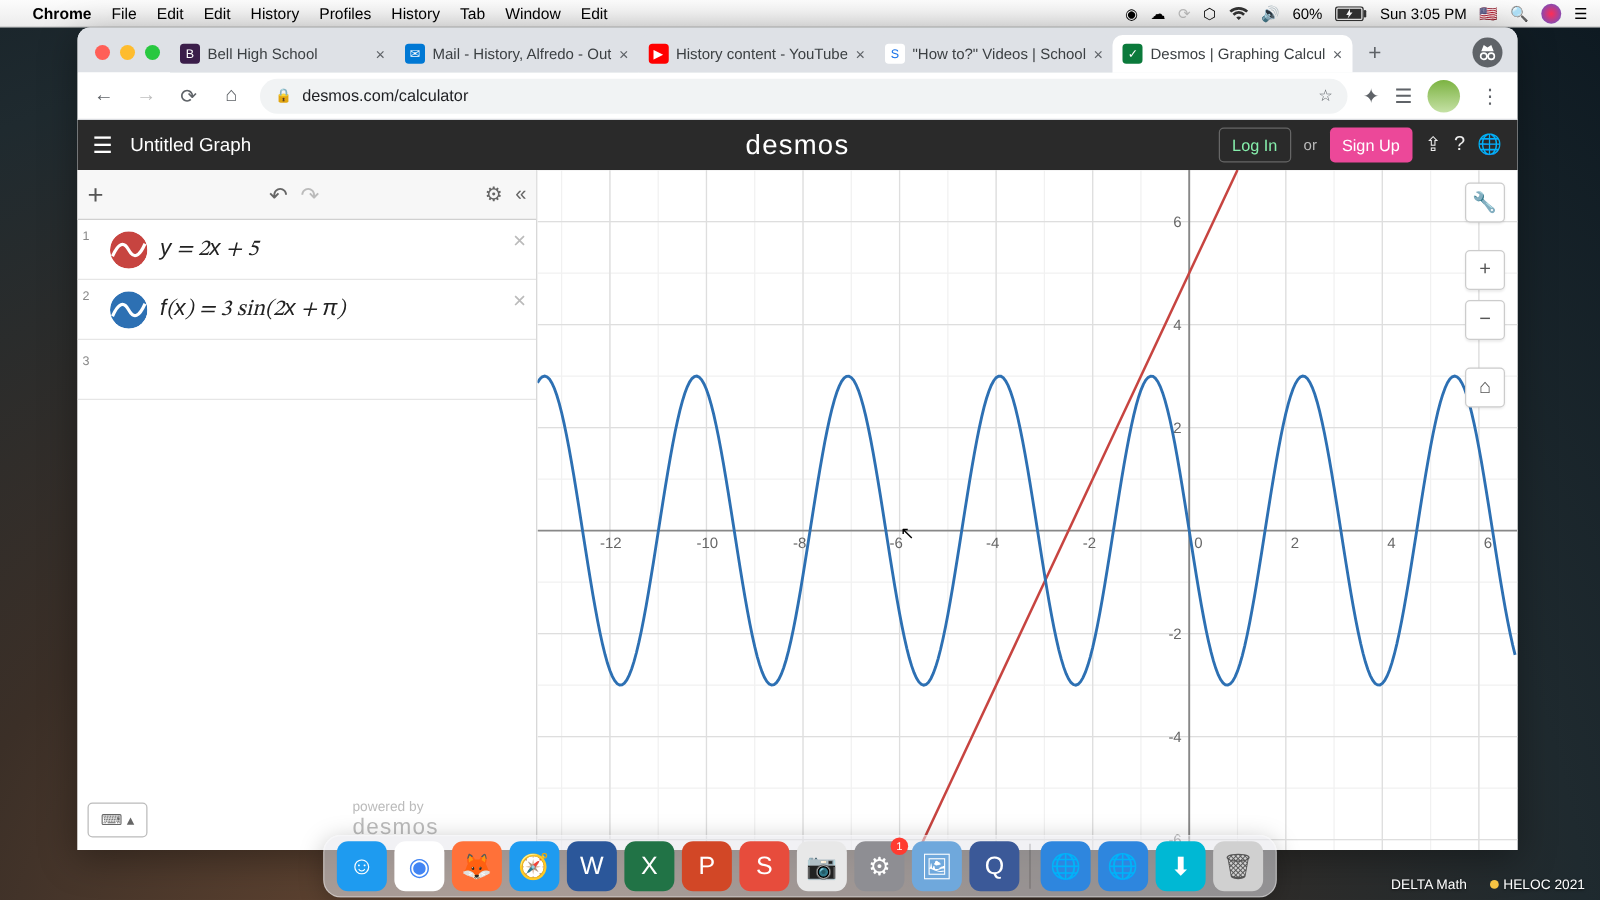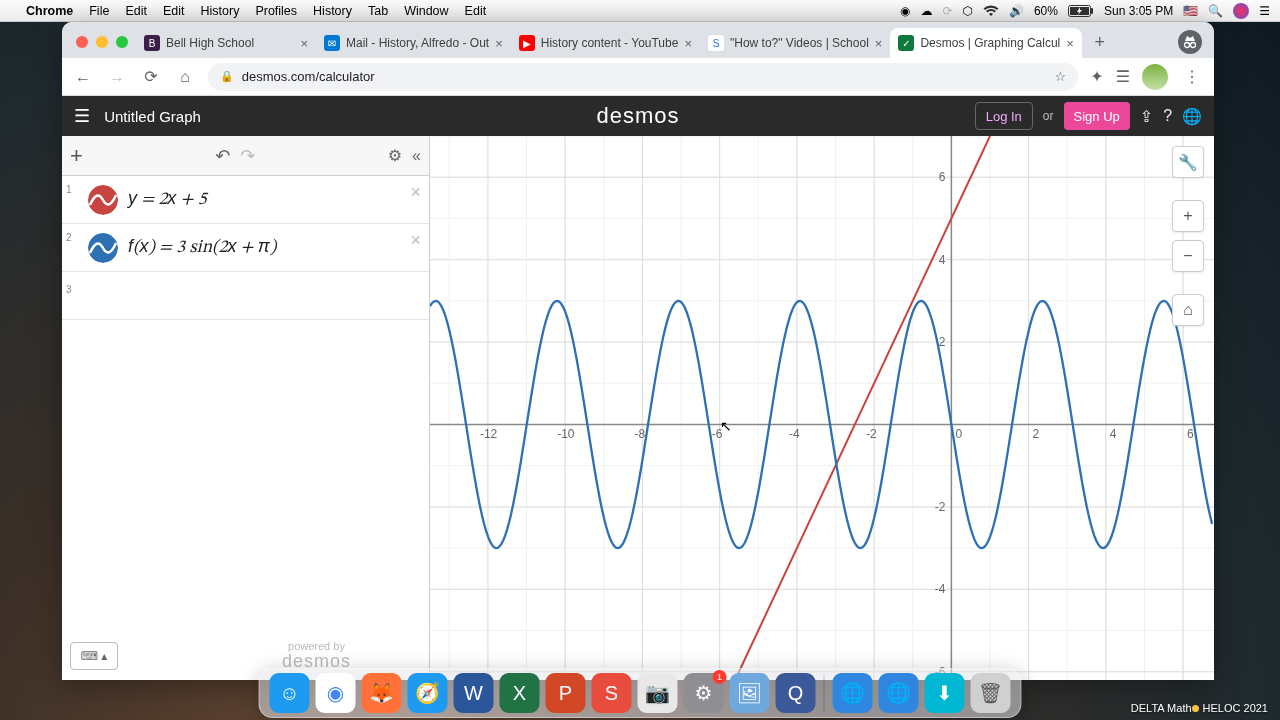--- a/index.html
+++ b/index.html
@@ -40,21 +40,21 @@
 .prof { width:26px; height:26px; border-radius:50%; background:linear-gradient(#7cb342,#c5e1a5); }
 
 
 .desmos { position:absolute; top:74px; left:0; right:0; bottom:0; display:flex; flex-direction:column; }
 .d-header { height:40px; background:#2a2a2a; color:#fff; display:flex; align-items:center; padding:0 12px; gap:14px; }
 .d-header .ham { font-size:18px; }
 .d-header .title { font-size:15px; }
 .d-header .brand { position:absolute; left:50%; transform:translateX(-50%); font-size:22px; letter-spacing:1px; font-weight:400; font-family: "Helvetica Neue", Arial, sans-serif;}
 .d-header .right { margin-left:auto; display:flex; align-items:center; gap:10px; }
 .d-btn { height:28px; padding:0 10px; border-radius:4px; font-size:13px; display:inline-flex; align-items:center; }
-.d-btn.login { border:1px solid #666; color:#f0abfc; }
+.d-btn.login { border:1px solid #666; color:#86efac; }
 .d-btn.signup { background:#ec4899; color:#fff; }
 .d-or { font-size:12px; color:#bbb; }
 .d-icn { font-size:16px; color:#eee; }
 
 .d-body { flex:1; display:flex; position:relative; background:#fff;}
 .sidebar { width:368px; border-right:1px solid #ccc; display:flex; flex-direction:column; background:#fff; position:relative;}
 .s-tools { height:40px; border-bottom:1px solid #d0d0d0; display:flex; align-items:center; padding:0 8px; gap:10px; color:#666; background:#f7f7f7;}
 .s-tools .add { font-size:22px; font-weight:300; color:#555;}
 .s-tools .spacer{flex:1;}
 .s-tools .undo,.s-tools .redo{font-size:18px;}
@@ -67,38 +67,38 @@
 .expr .idx { width:26px; font-size:10px; color:#888; align-self:flex-start; padding:4px 0 0 4px;}
 .expr .swatch { width:30px; height:30px; border-radius:50%; margin-right:10px; display:flex; align-items:center; justify-content:center; position:relative; overflow:hidden;}
 .expr .swatch svg { width:30px; height:30px; }
 .expr .math { font-family: "STIX Two Math","Cambria Math","Times New Roman",serif; font-size:18px; color:#222; font-style:italic;}
 .expr .del { position:absolute; right:8px; top:6px; color:#bbb; font-size:18px;}
 .expr.empty { height:30px; }
 .expr.empty .idx{padding-top:8px;}
 
 .sb-footer { position:absolute; bottom:8px; left:8px; right:8px; display:flex; align-items:center; }
 .kbd { width:48px; height:28px; border:1px solid #bbb; border-radius:4px; display:flex; align-items:center; justify-content:center; gap:4px; font-size:12px; color:#666; background:#fff;}
-.pwr { margin-left:auto; text-align:center; color:#bbb; font-size:11px; line-height:1.1; margin-right:70px;}
+.pwr { margin-left:auto; text-align:left; color:#bbb; font-size:11px; line-height:1.1; margin-right:70px;}
 .pwr .b { font-size:18px; letter-spacing:1px; color:#bbb;}
 
 .graph { flex:1; position:relative; background:#fff; }
 .graph svg { position:absolute; inset:0; }
 
 .gtools { position:absolute; right:10px; top:10px; display:flex; flex-direction:column; gap:8px; }
 .gt { width:32px; height:32px; background:#fff; border:1px solid #ccc; border-radius:4px; display:flex; align-items:center; justify-content:center; color:#555; font-size:16px; box-shadow:0 1px 2px rgba(0,0,0,0.08);}
 
 .cursor { position:absolute; font-size:14px; color:#000; pointer-events:none;}
 
 
 .dock-wrap { position:absolute; left:0; right:0; bottom:0; height:56px; pointer-events:none;}
 .dock { position:absolute; left:50%; bottom:2px; transform:translateX(-50%); height:50px; padding:4px 10px; background:rgba(230,230,235,0.55); border:1px solid rgba(255,255,255,0.4); border-radius:14px; display:flex; align-items:center; gap:6px; box-shadow:0 4px 20px rgba(0,0,0,0.25);}
 .dock .app { width:40px; height:40px; border-radius:9px; display:flex; align-items:center; justify-content:center; font-size:20px; color:#fff; position:relative;}
 .dock .sep { width:1px; height:36px; background:rgba(0,0,0,0.2); margin:0 2px;}
 .dock .badge{position:absolute; top:-3px; right:-3px; min-width:14px; height:14px; background:#ff3b30; border-radius:7px; font-size:9px; display:flex; align-items:center; justify-content:center; padding:0 3px;}
-.taskbar-right { position:absolute; right:12px; bottom:6px; display:flex; align-items:center; color:#fff; font-size:11px; text-shadow:0 1px 2px rgba(0,0,0,0.6);}
+.taskbar-right { position:absolute; right:12px; bottom:6px; display:flex; align-items:center; gap:18px; color:#fff; font-size:11px; text-shadow:0 1px 2px rgba(0,0,0,0.6);}
 .tbr-dot{width:7px;height:7px;border-radius:50%;background:#f6c343;display:inline-block;margin-right:4px;}
 
 
 .desktop { position:absolute; inset:22px 0 0 0; background:
   radial-gradient(ellipse at 30% 110%, #6b4a34 0%, #3b2f27 35%, #1f2a2f 70%, #0e1a22 100%);
 }
 </style>
 </head>
 <body>
 

